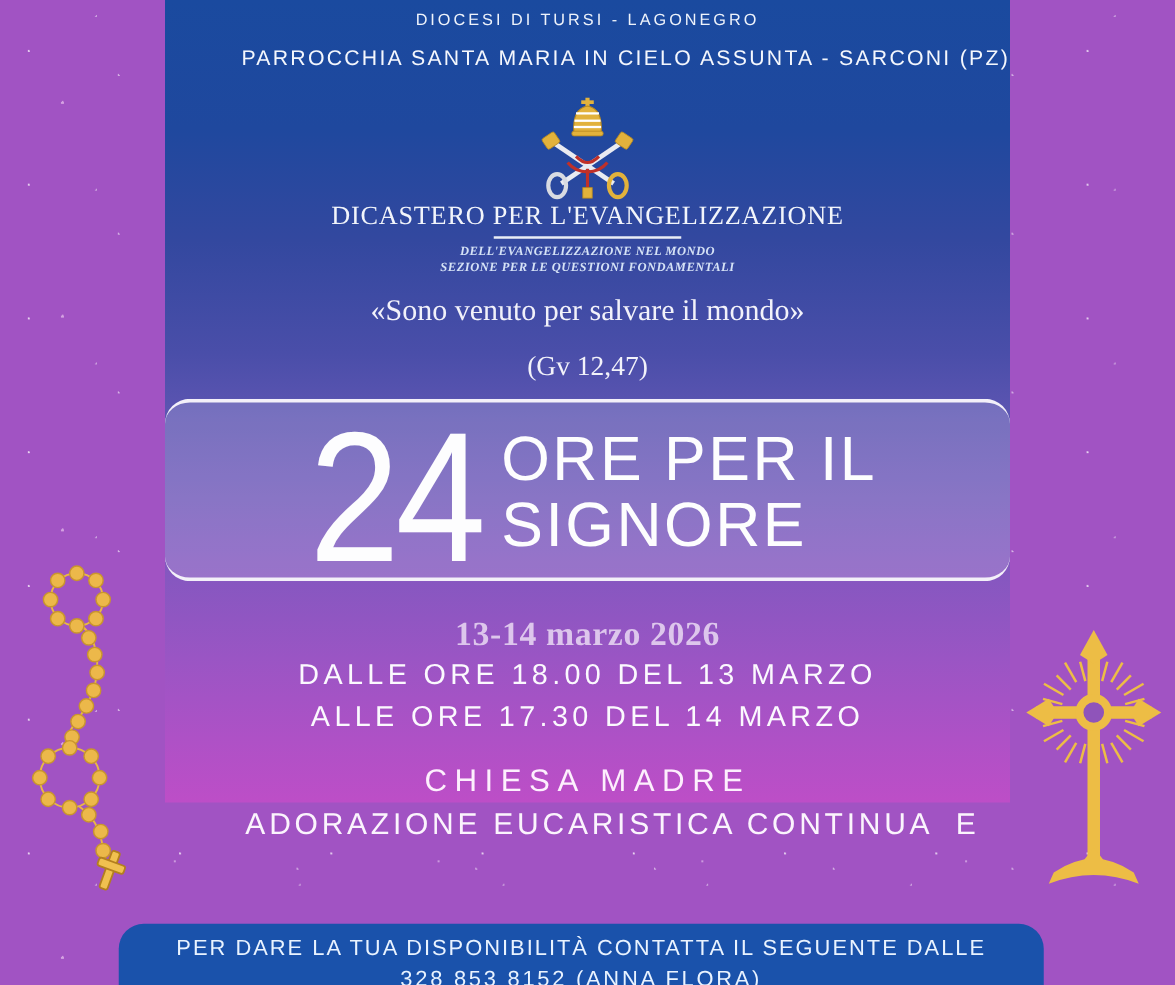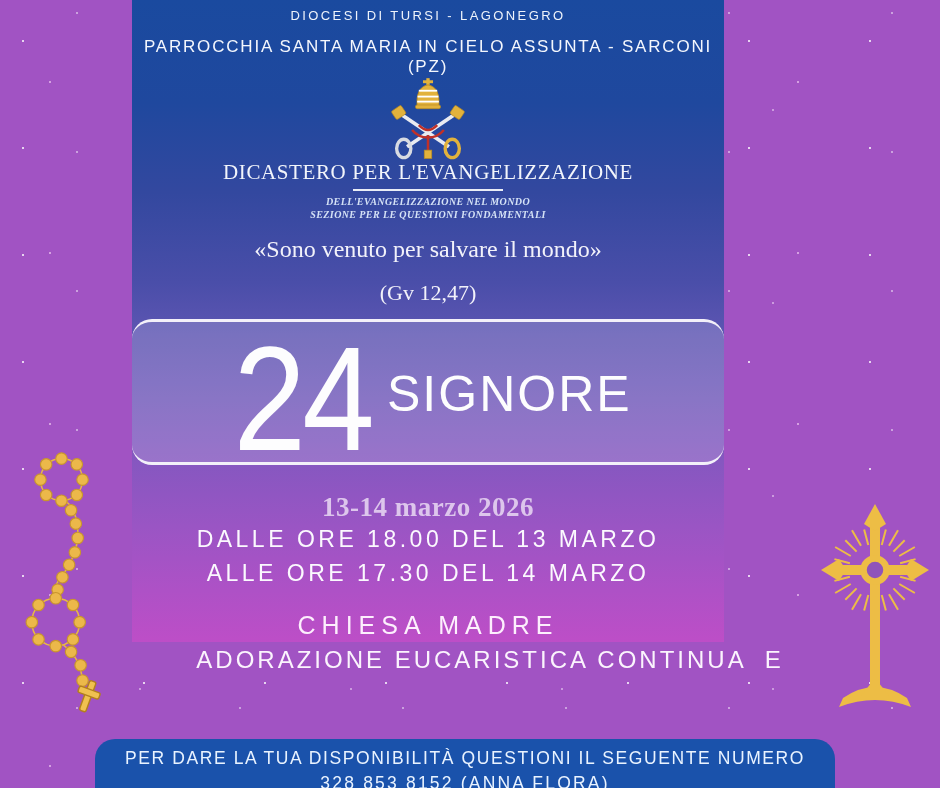--- a/index.html
+++ b/index.html
@@ -9,29 +9,29 @@
     background-color:#a153c3;
     background-image:
       radial-gradient(1.6px 1.6px at 23px 41px, rgba(255,255,255,.75) 50%, transparent 55%),
       radial-gradient(1.4px 1.4px at 77px 13px, rgba(255,255,255,.5) 50%, transparent 55%),
       radial-gradient(2.2px 2.2px at 50px 82px, rgba(255,225,250,.55) 50%, transparent 55%),
       radial-gradient(1.2px 1.2px at 95px 60px, rgba(255,255,255,.6) 50%, transparent 55%),
       radial-gradient(1.8px 1.8px at 140px 110px, rgba(255,240,255,.45) 50%, transparent 55%);
     background-size:121px 107px,163px 139px,187px 171px,143px 127px,211px 193px;
   }
   .card{
-    position:absolute;left:132px;top:0;width:592px;height:642px;
+    position:absolute;left:132px;top:0;width:676px;height:642px;
     background:linear-gradient(180deg,
       #1a4a9f 0%, #1f489e 16%, #33489f 30%, #4a4ea9 44%,
       #5d55b2 52%, #7159ba 62%, #8657c0 72%, #9a55c4 82%,
       #ae51c6 92%, #bd4ec7 100%);
     text-align:center;
   }
   .diocese{position:absolute;top:8px;left:0;right:0;font-size:13px;letter-spacing:2.4px;color:#eef3fb;}
-  .parish{position:absolute;top:37px;left:0;right:0;font-size:17px;letter-spacing:1.8px;color:#f4f7fd;}
+  .parish{position:absolute;top:37px;left:0;right:0;font-size:17px;letter-spacing:1.8px;color:#f4f7fd;text-align:right;}
   .emblem{position:absolute;top:76px;left:50%;transform:translateX(-50%);}
   .dicastero{position:absolute;top:160px;left:0;right:0;}
   .dic-name{font-family:"Liberation Serif",serif;font-variant:small-caps;font-weight:normal;
     font-size:21px;letter-spacing:0.6px;color:#f2f5fb;}
   .dic-underline{width:150px;height:2px;background:#e9edf6;margin:4px auto 5px auto;}
   .dic-sec{font-family:"Liberation Serif",serif;font-style:italic;font-weight:bold;
     font-size:10px;letter-spacing:0.4px;color:#d5e2f6;line-height:1.25;font-variant:small-caps;}
   .quote{position:absolute;top:236px;left:0;right:0;font-family:"Liberation Serif",serif;color:#f2f2fa;}
   .quote-text{font-size:24px;line-height:1.1;}
   .quote-ref{font-size:22px;margin-top:18px;}
@@ -188,30 +188,31 @@
     </div>
 
     <div class="quote">
       <div class="quote-text">«Sono venuto per salvare il mondo»</div>
       <div class="quote-ref">(Gv 12,47)</div>
     </div>
 
     <div class="band">
       <span class="num">24</span>
       <span class="title-lines">
+        <span class="t">ORE PER IL</span>
         <span class="t">SIGNORE</span>
       </span>
     </div>
 
     <div class="dates">13-14 marzo 2026</div>
     <div class="sched from">DALLE ORE 18.00 DEL 13 MARZO</div>
     <div class="sched to">ALLE ORE 17.30 DEL 14 MARZO</div>
     <div class="location">CHIESA MADRE</div>
   </div>
 
   <div class="program p1">ADORAZIONE EUCARISTICA CONTINUA  E</div>
 
   <div class="contact">
-    <div class="c1">PER DARE LA TUA DISPONIBILITÀ QUESTIONI IL SEGUENTE NUMERO</div>
+    <div class="c1">PER DARE LA TUA DISPONIBILITÀ CONTATTA IL SEGUENTE DALLE</div>
     <div class="c2">328 853 8152 (ANNA FLORA)</div>
   </div>
 
 </div>
 
 </body></html>

